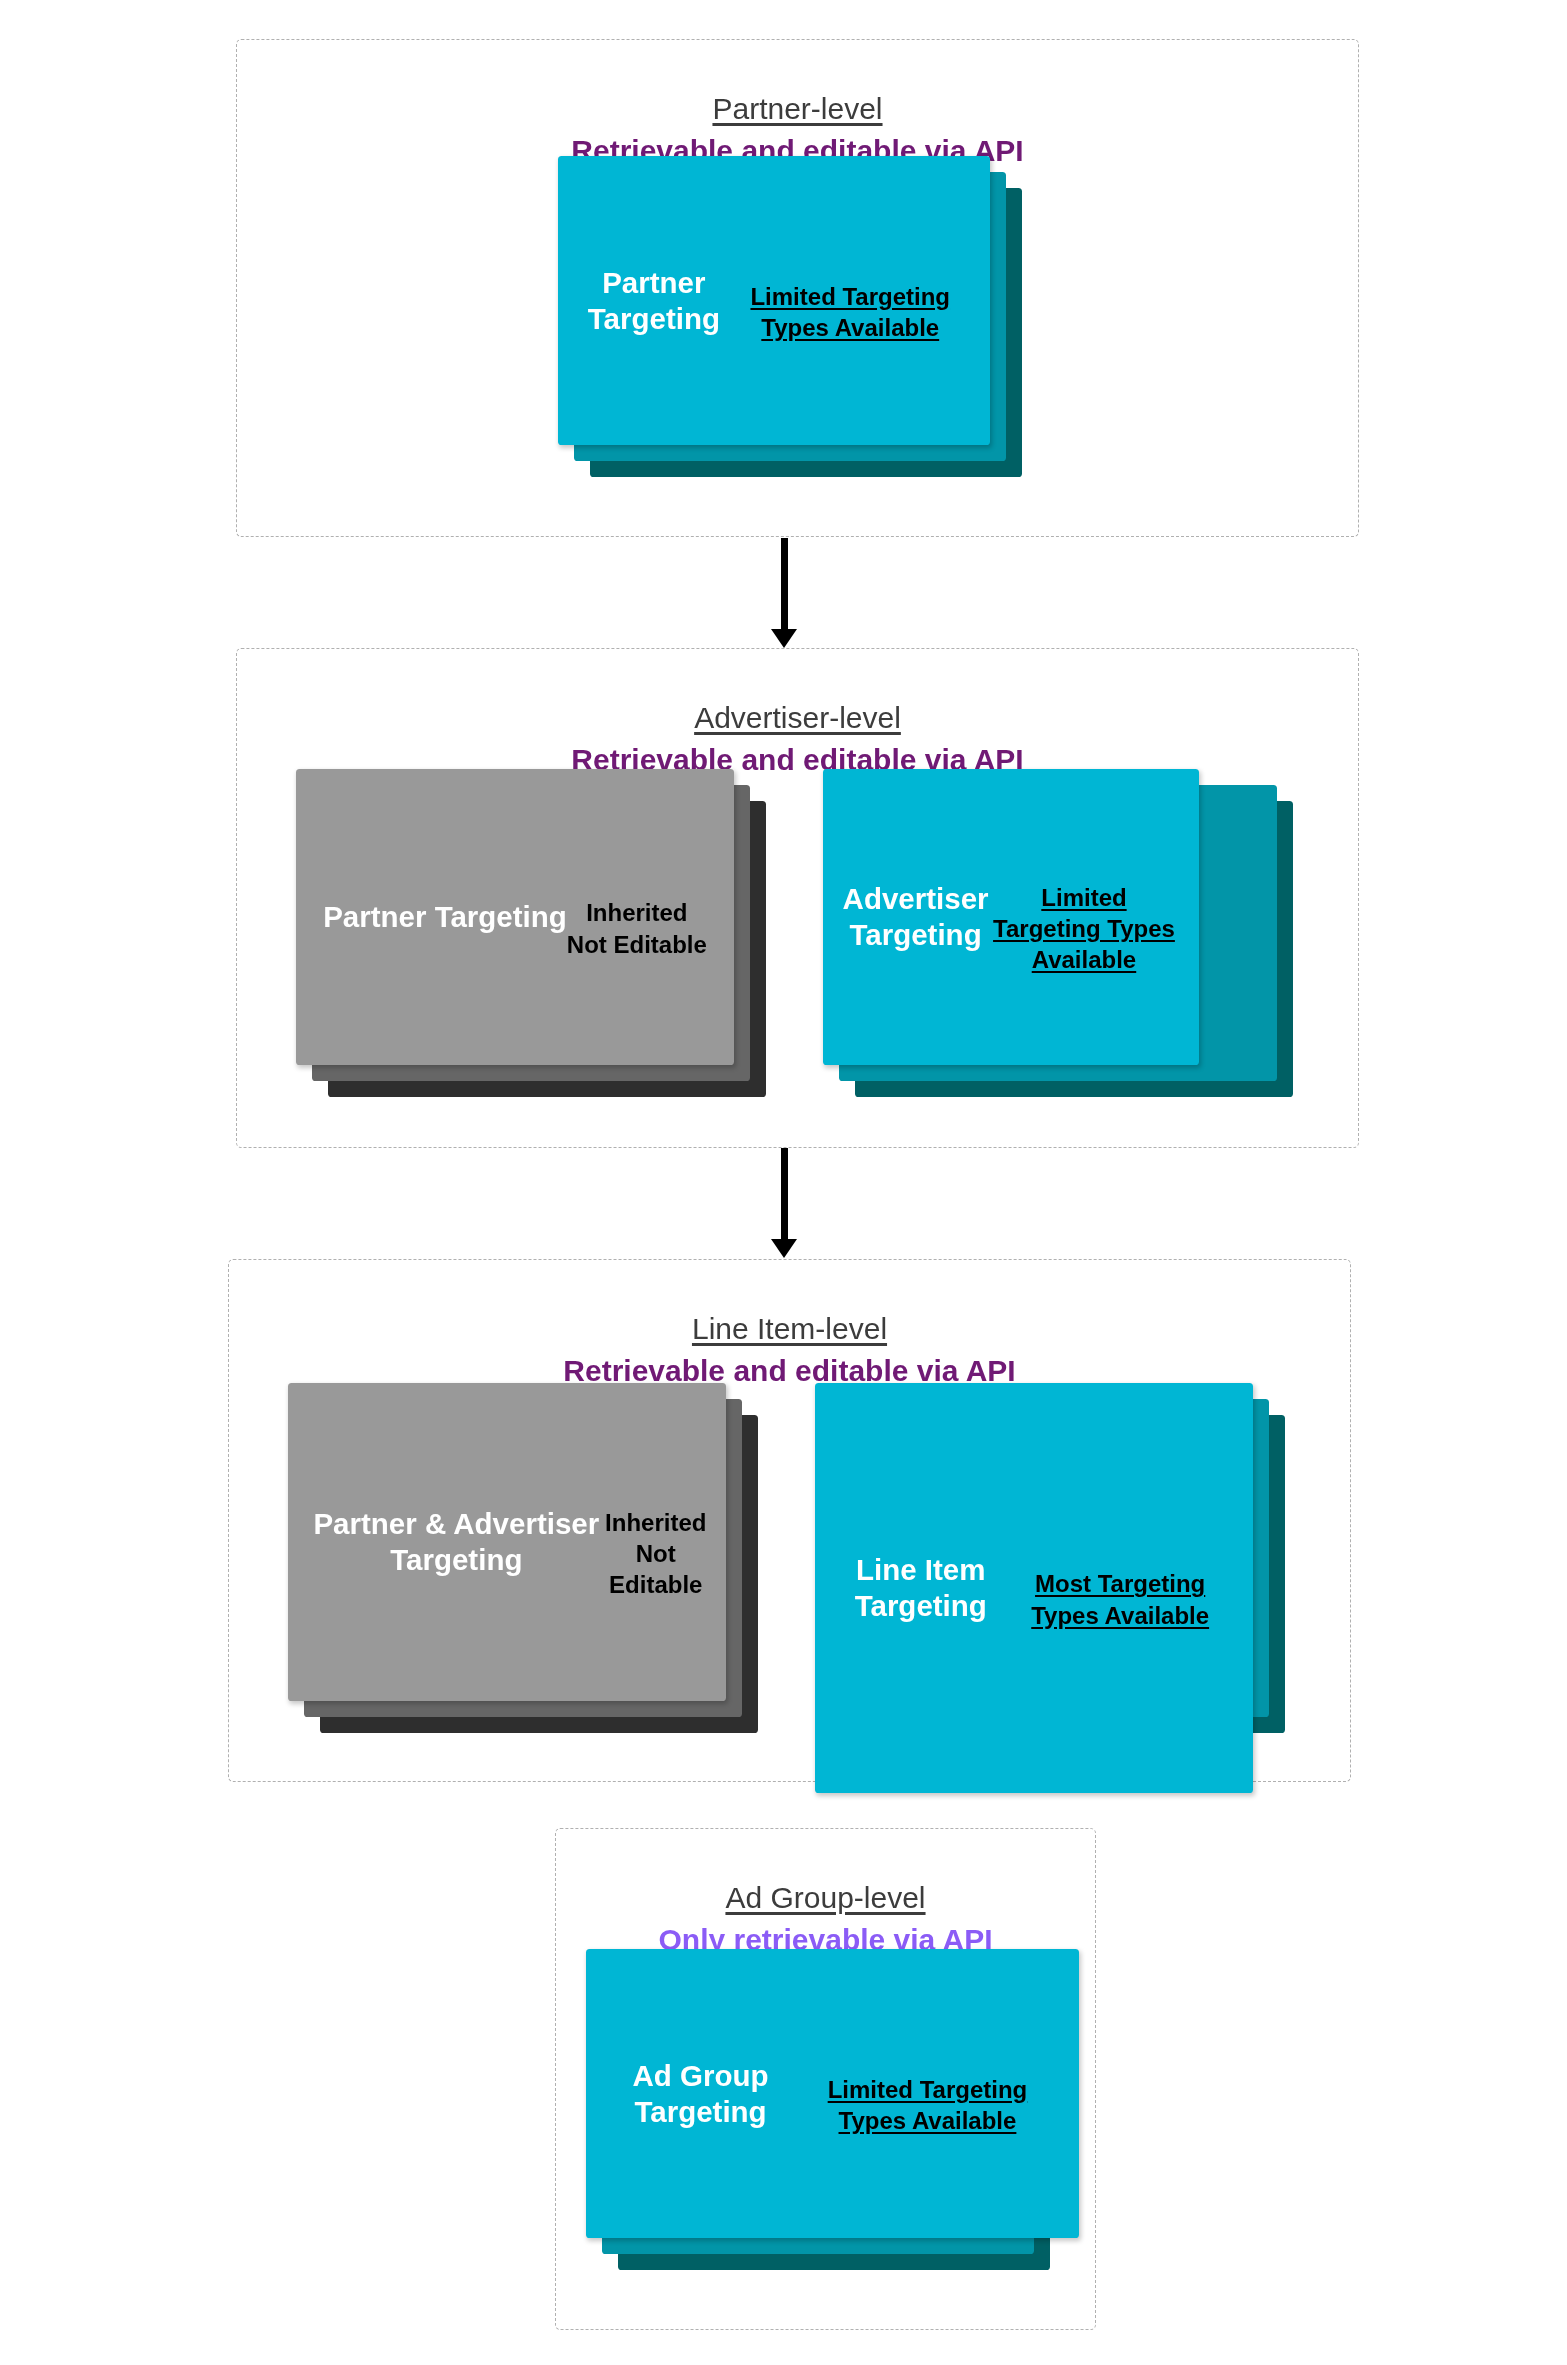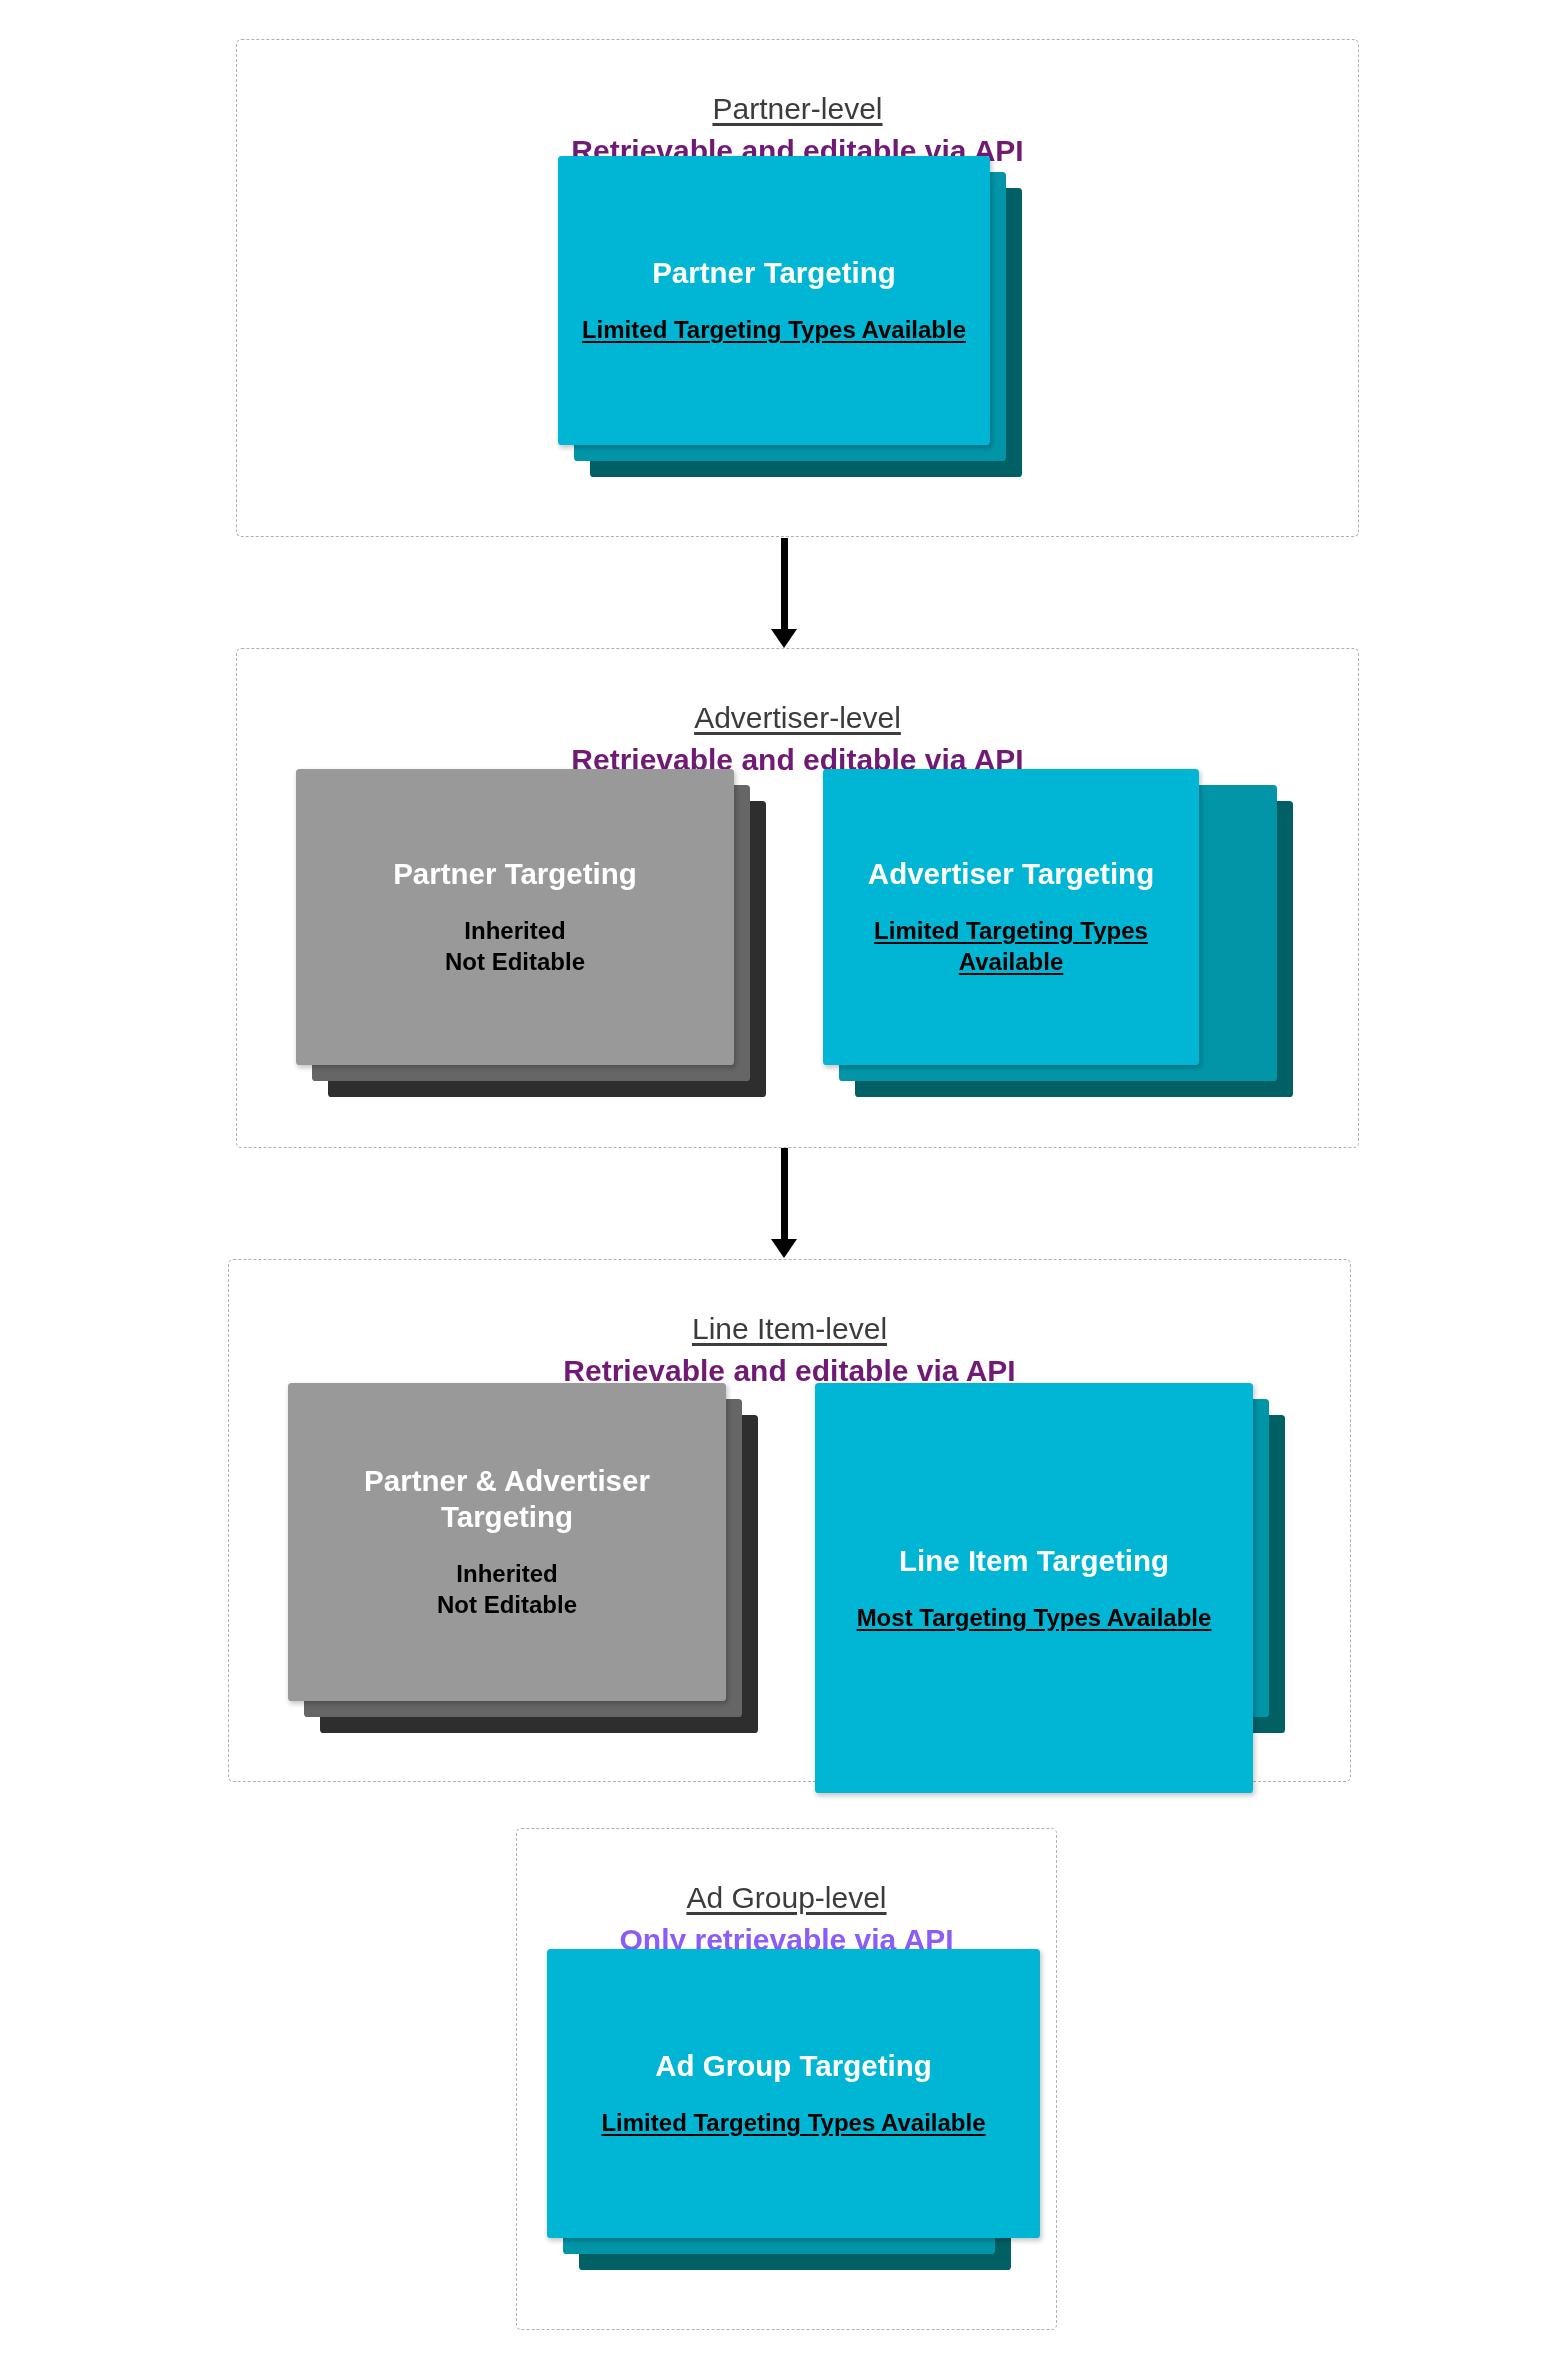--- a/index.html
+++ b/index.html
@@ -67,21 +67,20 @@
   }
   .card-layer.mid {
     left: 16px;
     top: 16px;
   }
   .card-layer.front {
     left: 0;
     top: 0;
     box-shadow: 1.8px 2.7px 5.4px rgba(0,0,0,0.22);
     display: flex;
-    flex-direction: column;
     align-items: center;
     justify-content: center;
     padding: 9px 19.6px;
   }
 
   
   .teal .card-layer.front { background: #00b6d4; }
   .teal .card-layer.mid   { background: #0295a8; }
   .teal .card-layer.back  { background: #006064; }
   
@@ -207,21 +206,21 @@
   <div class="card-stack teal" style="left:586px; top:123px; width:470px; height:350px;">
     <div class="card-layer back" style="width:438px; height:318px;"></div>
     <div class="card-layer mid" style="width:438px; height:318px;"></div>
     <div class="card-layer front" style="width:438px; height:410px;">
       <p class="card-title">Line Item Targeting</p>
       <p class="card-sub">Most Targeting Types Available</p>
     </div>
   </div>
 </div>
 
-<div class="level-box" style="left:516px; top:1828px; width:541px; height:502px;">
+<div class="level-box" style="left:555px; top:1828px; width:541px; height:502px;">
   <div class="level-heading" style="top:12.5px;">
     <span class="level-name">Ad Group-level</span>
     <span class="level-api alert">Only retrievable via API</span>
   </div>
 
   <div class="card-stack teal" style="left:30px; top:120px; width:464px; height:321px;">
     <div class="card-layer back" style="width:432px; height:289px;"></div>
     <div class="card-layer mid" style="width:432px; height:289px;"></div>
     <div class="card-layer front" style="width:493px; height:289px;">
       <p class="card-title">Ad Group Targeting</p>

